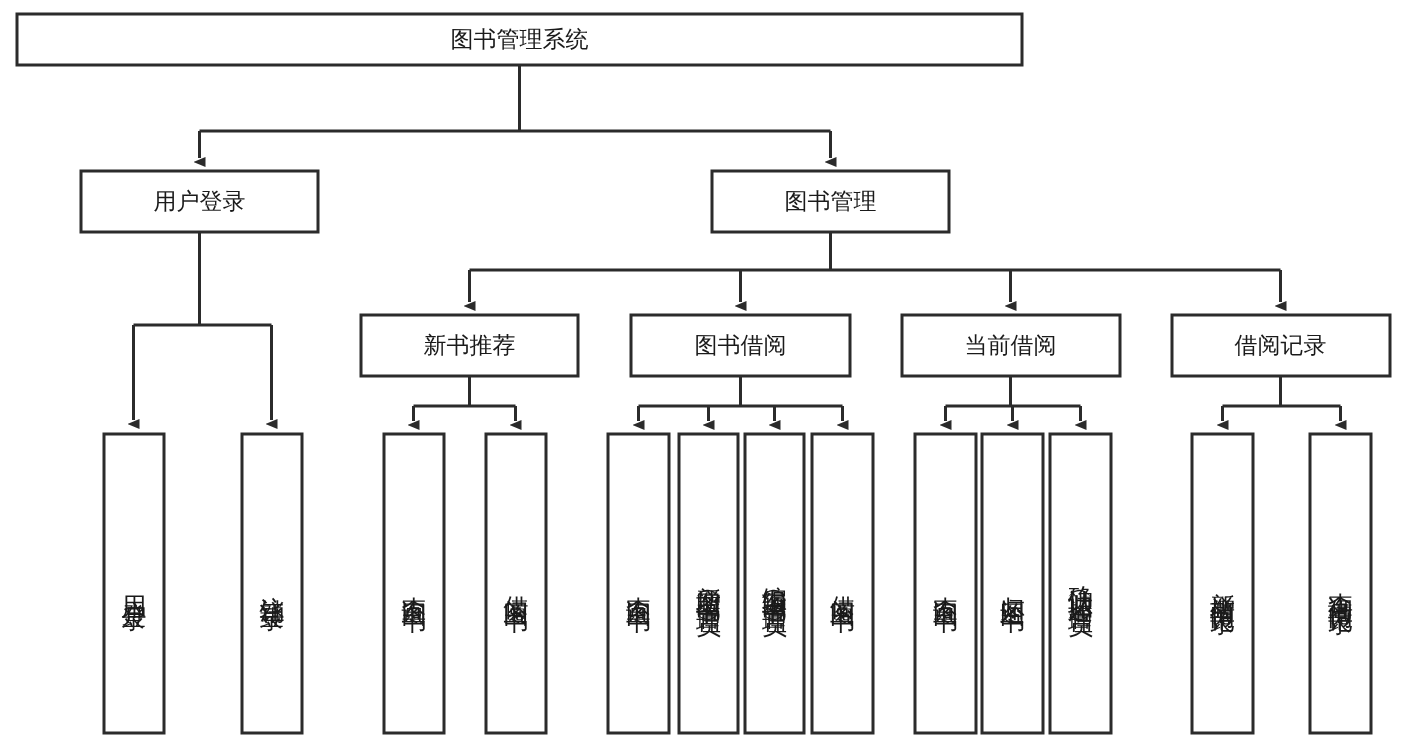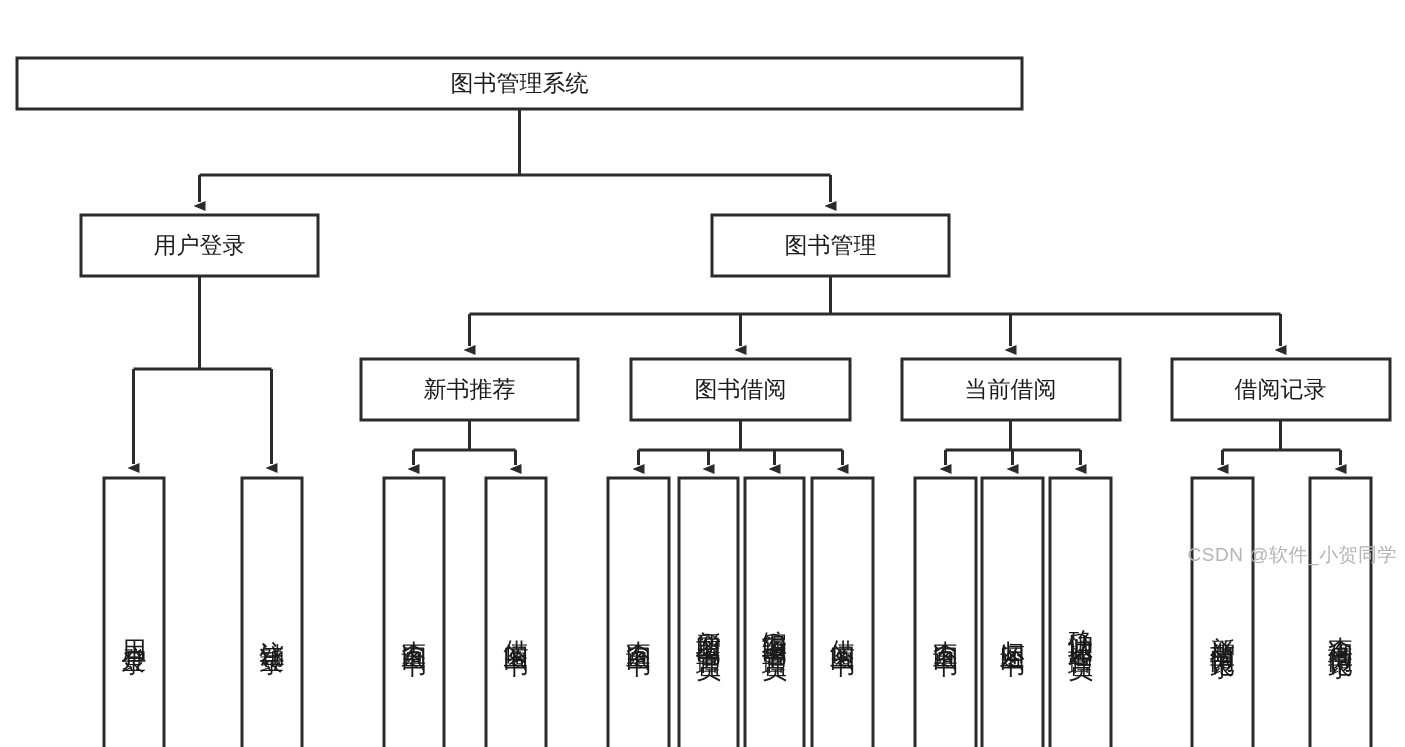--- a/index.html
+++ b/index.html
@@ -11,21 +11,20 @@
     width: 1405px;
     height: 747px;
     font-family: "Liberation Sans", "DejaVu Sans", sans-serif;
     overflow: hidden;
   }
   #diagram-root {
     position: relative;
     width: 1405px;
     height: 530px;
     background: #ffffff;
-    margin-top: 44px;
   }
   svg.diagram-canvas {
     position: absolute;
     left: 0;
     top: 0;
     width: 1405px;
     height: 747px;
   }
   .node-box {
     fill: #ffffff;
@@ -187,14 +186,13 @@
   <div class="leaf-label" style="left:745px; top:434px; width:59px; height:299px;">编辑图书（管理员）</div>
   <div class="leaf-label" style="left:812px; top:434px; width:61px; height:299px;">借阅图书</div>
 
   <div class="leaf-label" style="left:915px; top:434px; width:61px; height:299px;">查询图书</div>
   <div class="leaf-label" style="left:982px; top:434px; width:61px; height:299px;">归还图书</div>
   <div class="leaf-label" style="left:1050px; top:434px; width:61px; height:299px;">确认归还（管理员）</div>
 
   <div class="leaf-label" style="left:1192px; top:434px; width:61px; height:299px;">新增借阅记录</div>
   <div class="leaf-label" style="left:1310px; top:434px; width:61px; height:299px;">查询借阅记录</div>
 
-  <div class="watermark">CSDN @软件_小贺同学</div>
 </div>
 
 </body></html>

